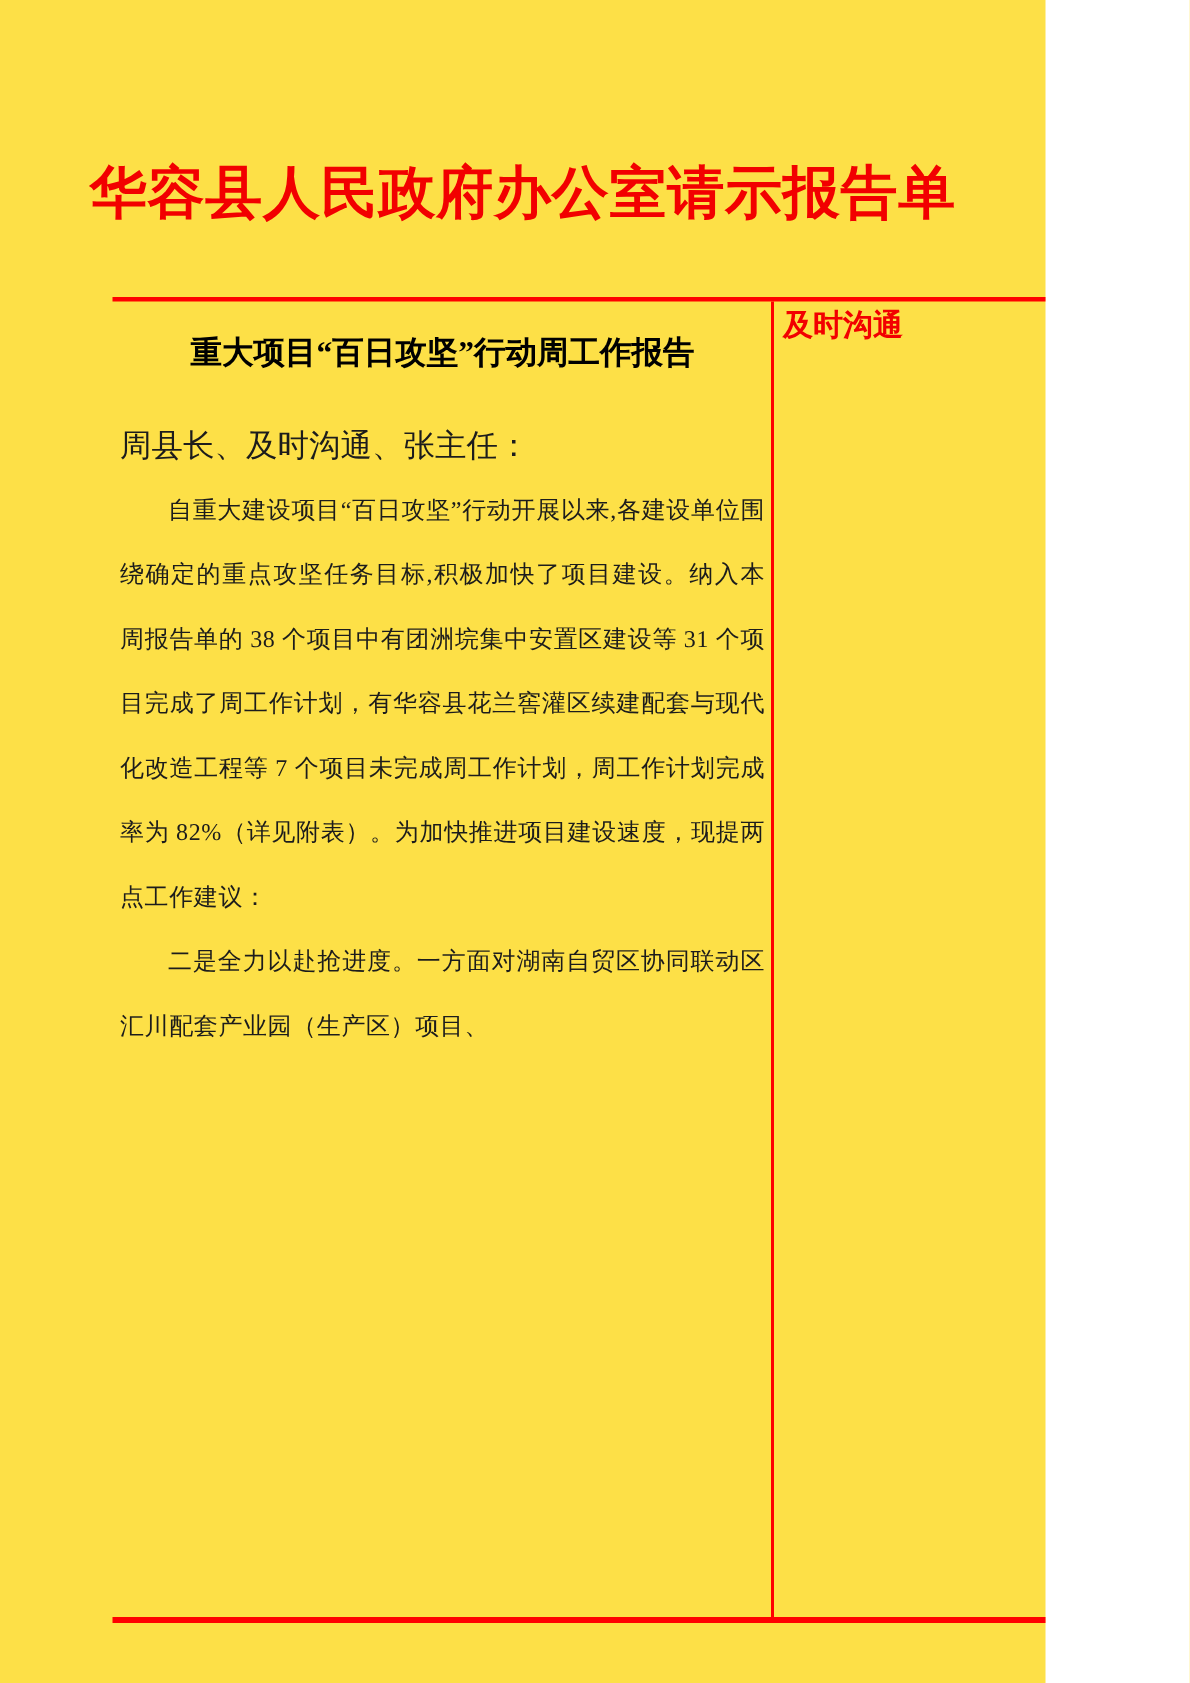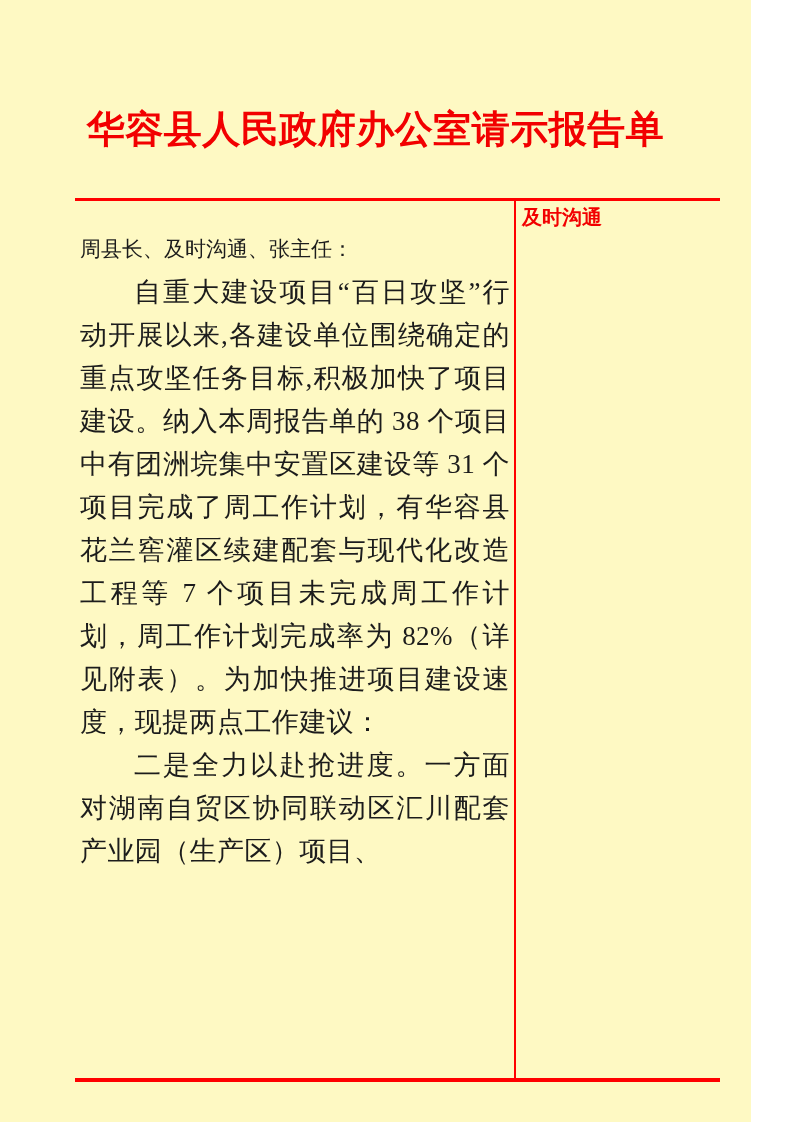--- a/index.html
+++ b/index.html
@@ -8,23 +8,23 @@
     --ink:#1c1c1c;
   }
   *{margin:0;padding:0;box-sizing:border-box;}
   html,body{background:#ffffff;}
   body{
     font-family:"Liberation Serif","DejaVu Serif",serif;
     color:var(--ink);
   }
   .page{
     position:relative;
-    width:751px;
+    width:697px;
     height:1122px;
-    background:#fef9c3;
+    background:#fde047;
     overflow:hidden;
   }
   .doc-title{
     position:absolute;
     top:103px;
     left:0;
     width:100%;
     text-align:center;
     font-size:38px;
     line-height:52px;
@@ -61,21 +61,21 @@
     line-height:27px;
     font-weight:bold;
     color:#000000;
   }
   .salutation{
     margin-top:27px;
     font-size:21px;
     line-height:43px;
   }
   .body-para{
-    font-size:27px;
+    font-size:16px;
     line-height:43px;
     text-align:justify;
     text-indent:2em;
     letter-spacing:0.4px;
   }
   .annotation-header{
     font-size:20px;
     line-height:26px;
     font-weight:bold;
     color:var(--accent);
@@ -85,20 +85,21 @@
 </head>
 <body>
 
 <div class="page">
 
   <h1 class="doc-title">华容县人民政府办公室请示报告单</h1>
 
   <div class="report-table">
 
     <div class="cell-left">
+      <h2 class="report-heading">重大项目“百日攻坚”行动周工作报告</h2>
       <p class="salutation">周县长、及时沟通、张主任：</p>
       <p class="body-para">自重大建设项目“百日攻坚”行动开展以来,各建设单位围绕确定的重点攻坚任务目标,积极加快了项目建设。纳入本周报告单的 38 个项目中有团洲垸集中安置区建设等 31 个项目完成了周工作计划，有华容县花兰窖灌区续建配套与现代化改造工程等 7 个项目未完成周工作计划，周工作计划完成率为 82%（详见附表）。为加快推进项目建设速度，现提两点工作建议：</p>
       <p class="body-para">二是全力以赴抢进度。一方面对湖南自贸区协同联动区汇川配套产业园（生产区）项目、</p>
     </div>
 
     <div class="cell-right">
       <div class="annotation-header">及时沟通</div>
     </div>
 
   </div>

